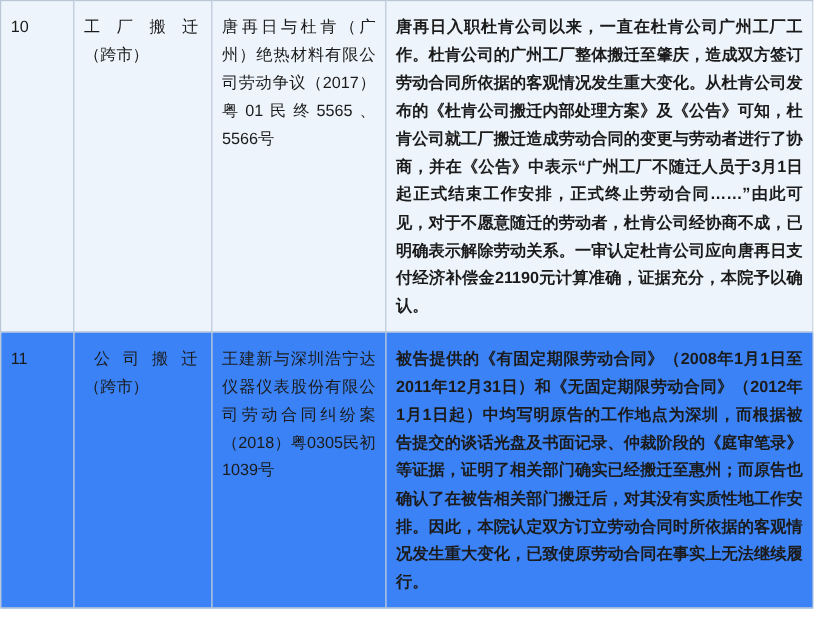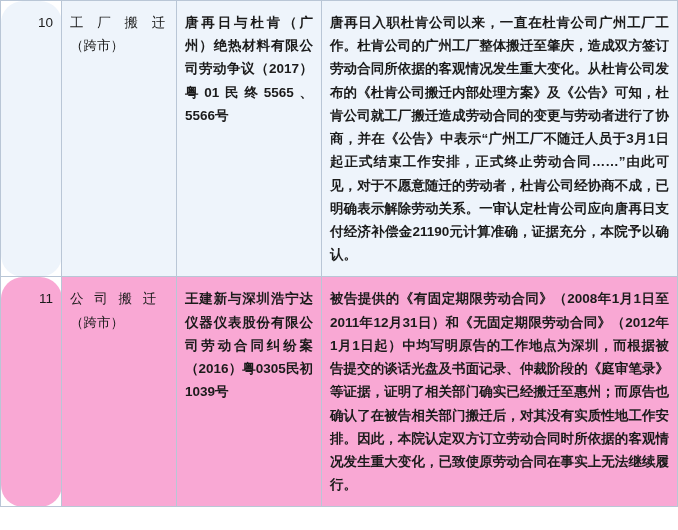--- a/index.html
+++ b/index.html
@@ -26,35 +26,35 @@
   table.doc-table td {
     border: 1px solid #b9c6d6;
     vertical-align: top;
     padding: 10px 8px 10px 8px;
     font-size: 13.5px;
     line-height: 1.72;
     color: #1b1b1b;
   }
   .col-num   { width: 44px;  text-align: center; }
   .col-type  { width: 98px; }
-  .col-case  { width: 128px; font-weight: bold; }
+  .col-case  { width: 128px; }
   .col-body  { width: auto; }
 
   tr.row-even td { background: #eef4fb; }
-  tr.row-odd  td { background: #f9a8d4; }
+  tr.row-odd  td { background: #3b82f6; }
 
   .num-cell {
-    text-align: right;
+    text-align: left;
     padding-top: 10px;
-    border-radius: 22px;
   }
   .type-cell .type-line-1 {
     display: block;
     letter-spacing: 5px;
     white-space: nowrap;
+    text-align: right;
   }
   .type-cell .type-line-2 {
     display: block;
     text-align: left;
     padding-right: 4px;
   }
   .type-cell.tight .type-line-1 {
     letter-spacing: 3.5px;
   }
   .case-cell {
@@ -85,18 +85,18 @@
         </td>
         <td class="col-case case-cell">唐再日与杜肯（广州）绝热材料有限公司劳动争议（2017）粤01民终5565、5566号</td>
         <td class="col-body body-cell">唐再日入职杜肯公司以来，一直在杜肯公司广州工厂工作。杜肯公司的广州工厂整体搬迁至肇庆，造成双方签订劳动合同所依据的客观情况发生重大变化。从杜肯公司发布的《杜肯公司搬迁内部处理方案》及《公告》可知，杜肯公司就工厂搬迁造成劳动合同的变更与劳动者进行了协商，并在《公告》中表示“广州工厂不随迁人员于3月1日起正式结束工作安排，正式终止劳动合同……”由此可见，对于不愿意随迁的劳动者，杜肯公司经协商不成，已明确表示解除劳动关系。一审认定杜肯公司应向唐再日支付经济补偿金21190元计算准确，证据充分，本院予以确认。</td>
       </tr>
       <tr class="row-odd">
         <td class="col-num num-cell">11</td>
         <td class="col-type type-cell tight">
           <span class="type-line-1">公 司 搬 迁</span>
           <span class="type-line-2">（跨市）</span>
         </td>
-        <td class="col-case case-cell">王建新与深圳浩宁达仪器仪表股份有限公司劳动合同纠纷案（2016）粤0305民初1039号</td>
+        <td class="col-case case-cell">王建新与深圳浩宁达仪器仪表股份有限公司劳动合同纠纷案（2018）粤0305民初1039号</td>
         <td class="col-body body-cell">被告提供的《有固定期限劳动合同》（2008年1月1日至2011年12月31日）和《无固定期限劳动合同》（2012年1月1日起）中均写明原告的工作地点为深圳，而根据被告提交的谈话光盘及书面记录、仲裁阶段的《庭审笔录》等证据，证明了相关部门确实已经搬迁至惠州；而原告也确认了在被告相关部门搬迁后，对其没有实质性地工作安排。因此，本院认定双方订立劳动合同时所依据的客观情况发生重大变化，已致使原劳动合同在事实上无法继续履行。</td>
       </tr>
     </tbody>
   </table>
 </div>
 
 </body></html>

